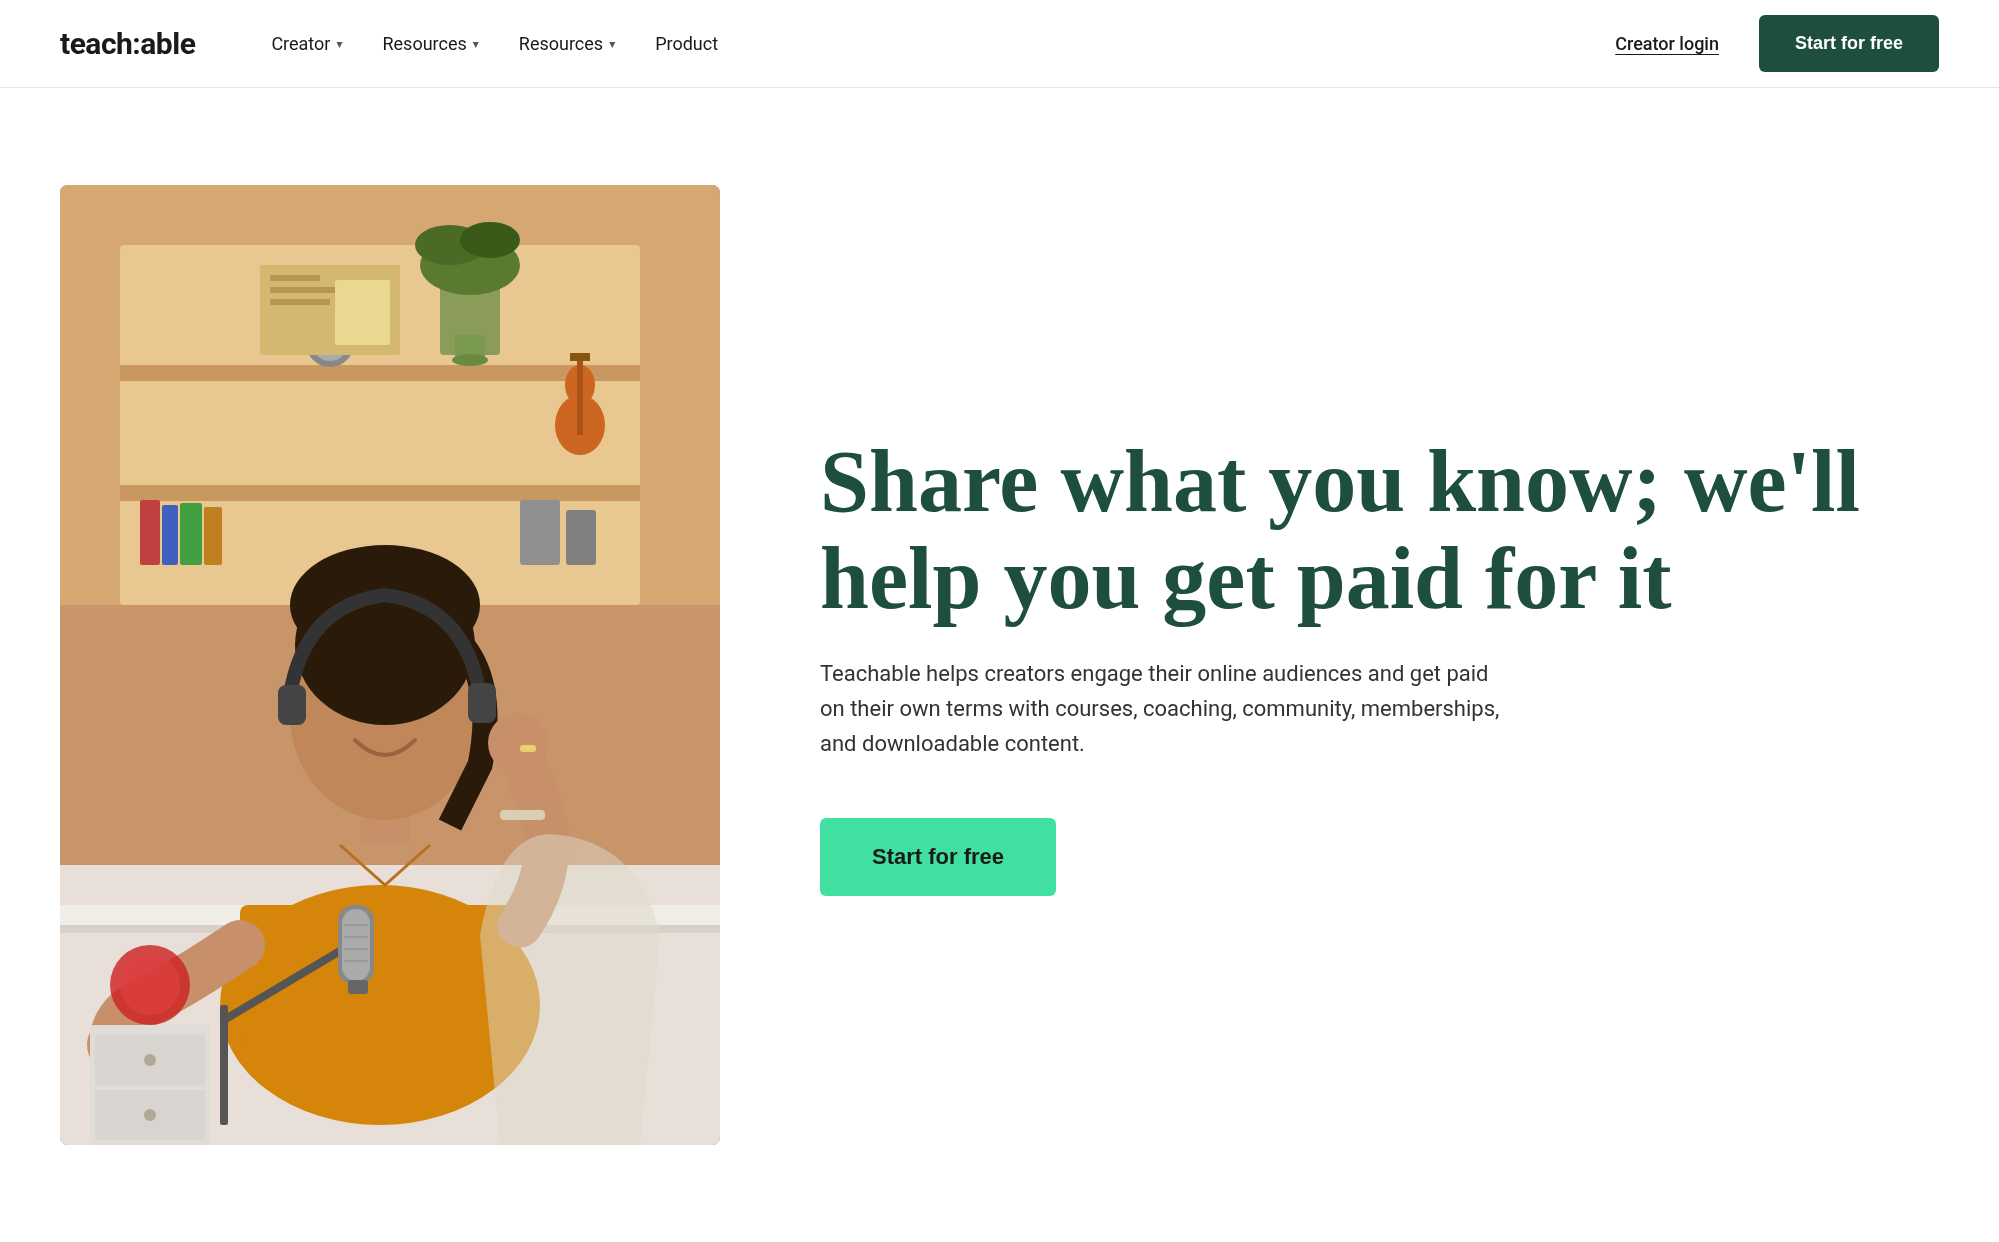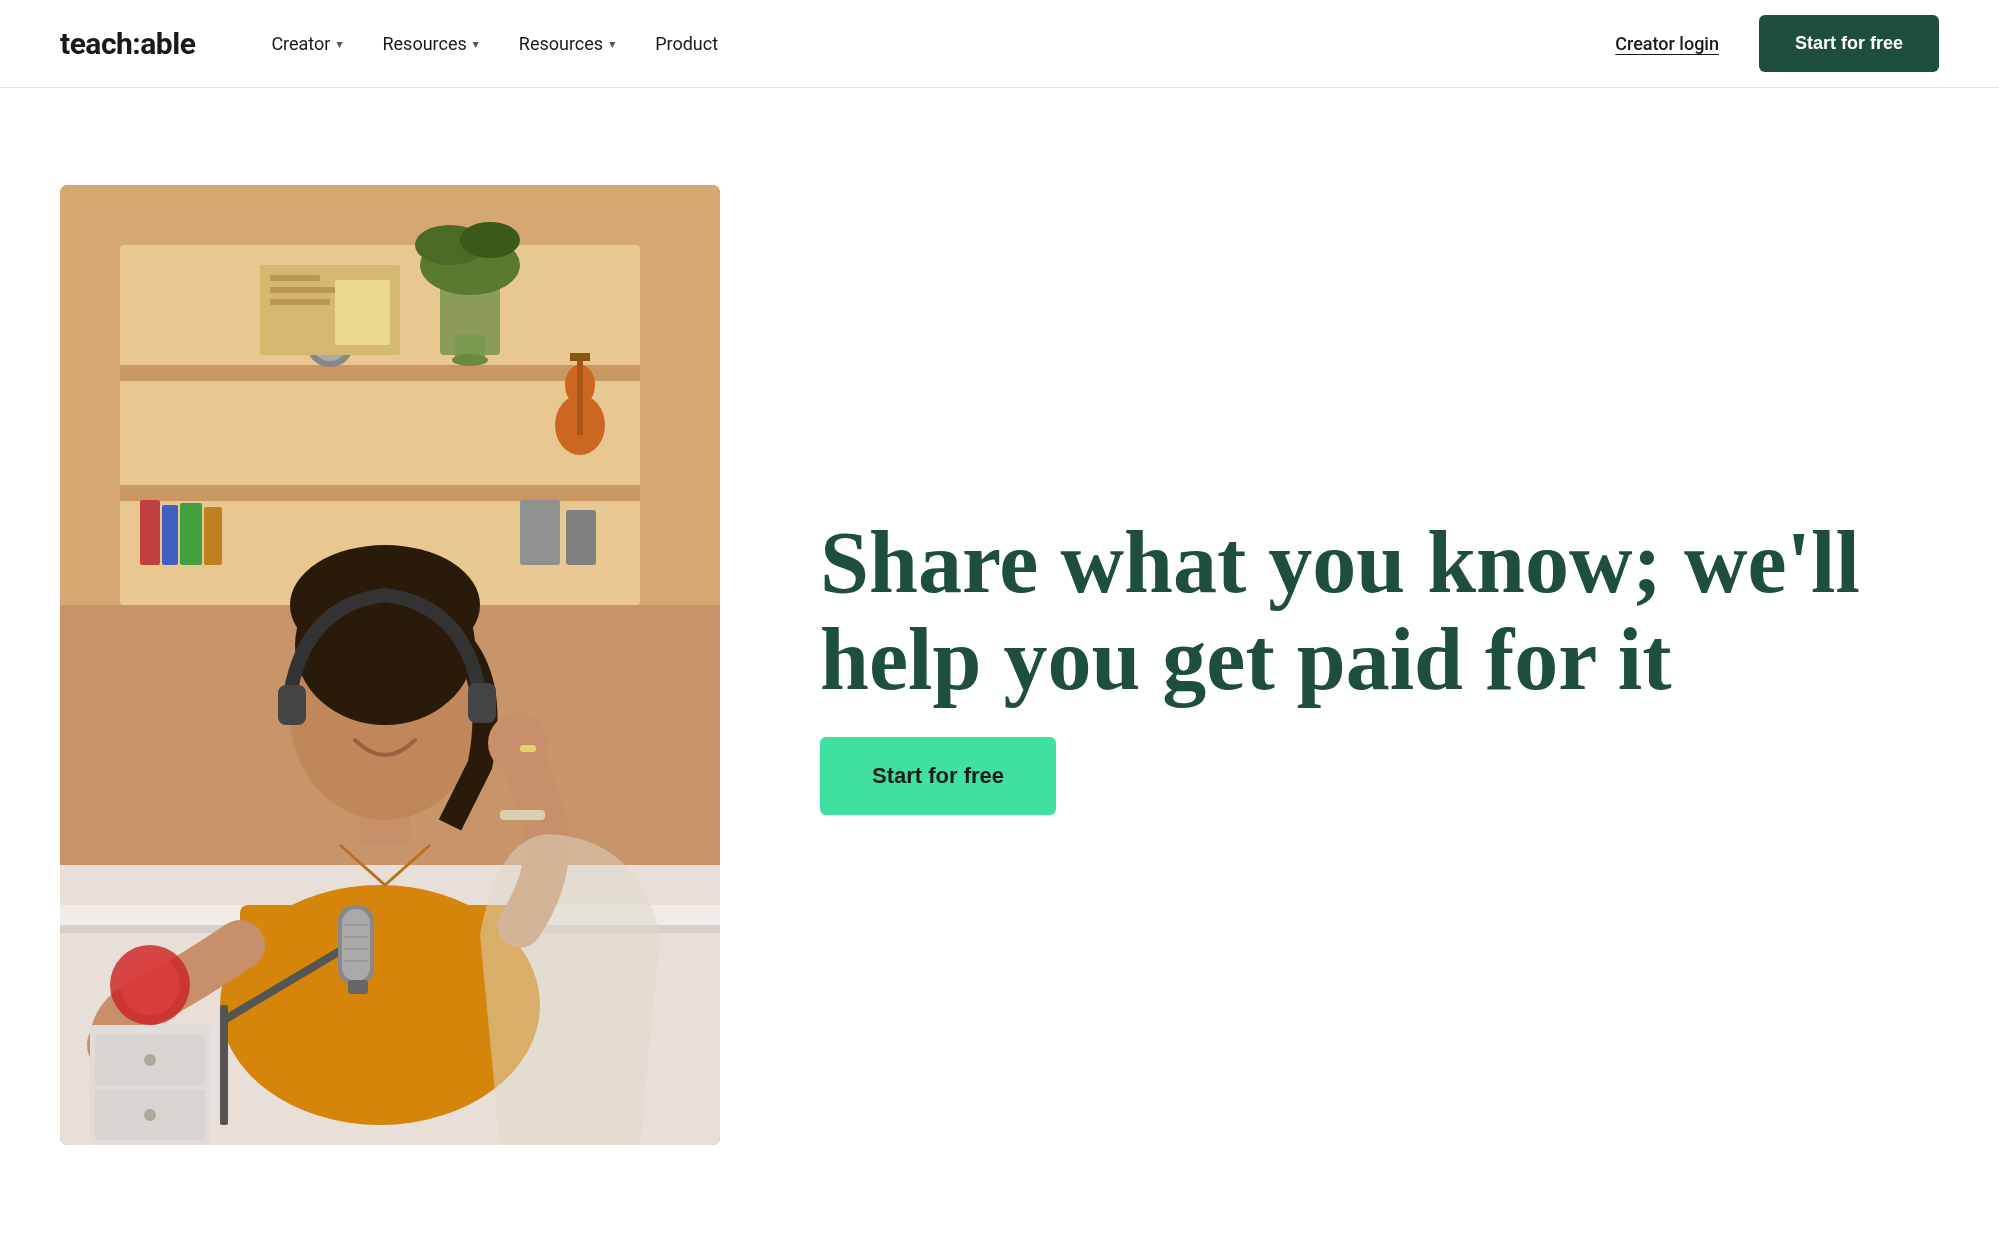--- a/index.html
+++ b/index.html
@@ -281,16 +281,17 @@
       <rect x="30" y="840" width="120" height="120" fill="#e0dcd8" rx="4"></rect>
       <rect x="35" y="850" width="110" height="50" fill="#d8d4d0" rx="2"></rect>
       <rect x="35" y="905" width="110" height="50" fill="#d8d4d0" rx="2"></rect>
       <circle cx="90" cy="875" r="6" fill="#b0a898"></circle>
       <circle cx="90" cy="930" r="6" fill="#b0a898"></circle>
     </svg>
   </div>
 
   <div class="hero-content">
     <h1 class="hero-heading">Share what you know; we'll help you get paid for it</h1>
+    <p class="hero-subtext">Teachable helps creators engage their online audiences and get paid on their own terms with courses, coaching, community, memberships, and downloadable content.</p>
     <button class="start-free-btn-hero">Start for free</button>
   </div>
 
 </section>
 
 </body></html>

